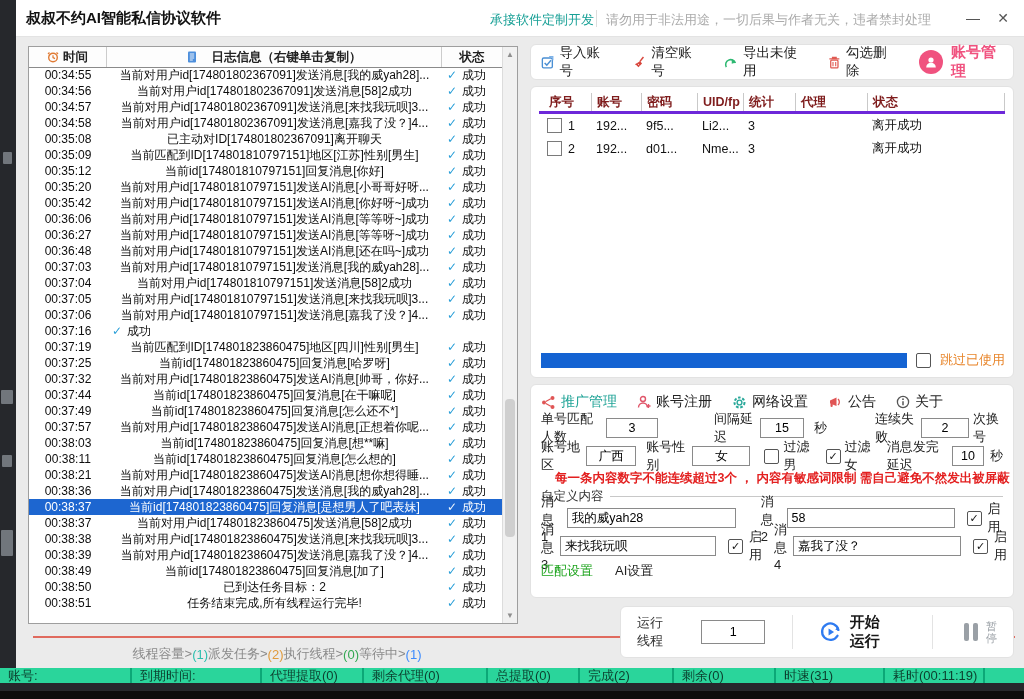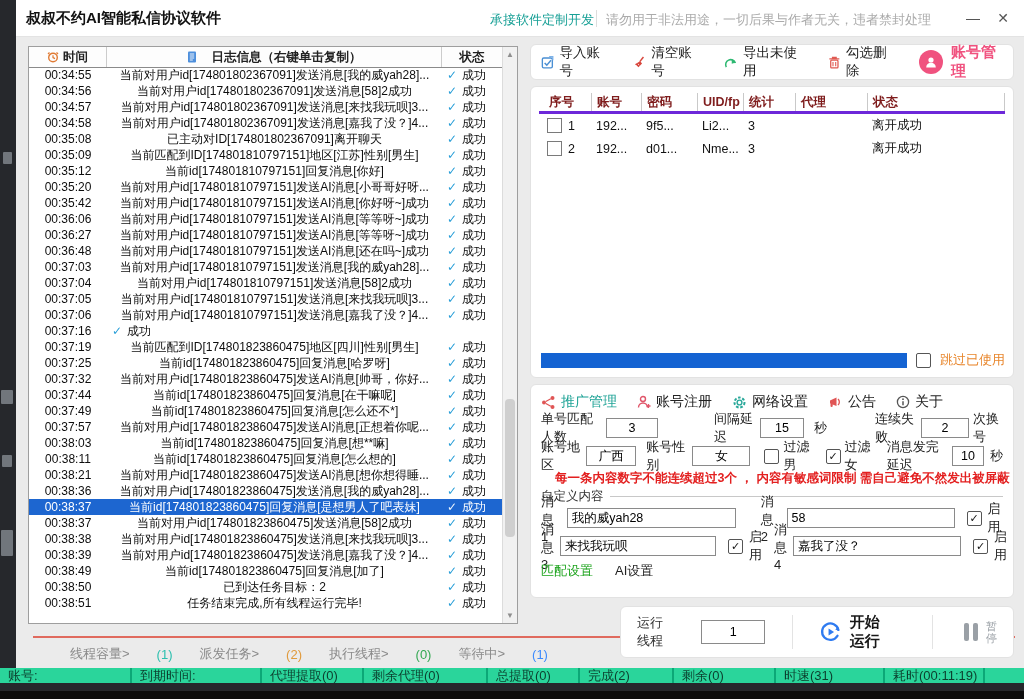--- a/index.html
+++ b/index.html
@@ -32,21 +32,21 @@
   .ls{width:40px;text-align:left;flex:none;}
   .lrow.sel{background:#1d66d0;color:#fff;}
   .lrow.sel .lc{color:#eaf4ff;}
   .scroll{position:absolute;top:0;right:0;width:15px;height:100%;background:#f1f1f1;border-left:1px solid #dcdcdc;box-sizing:border-box;}
   .sc-ar{position:absolute;left:0;width:100%;text-align:center;font-size:8px;color:#8f8f8f;}
   .sc-up{top:3px;} .sc-dn{bottom:3px;}
   .sc-thumb{position:absolute;left:2px;right:2px;top:352px;height:138px;background:#cfcfcf;border-radius:4px;}
 
   .redline{position:absolute;left:17px;top:636px;width:982px;height:2px;background:#e06a5e;}
 
-  .threadrow{position:absolute;left:14px;top:642px;width:494px;height:24px;display:flex;align-items:center;justify-content:space-between;padding:0 8px;box-sizing:border-box;font-size:13px;background:transparent;margin-left:32px;}
+  .threadrow{position:absolute;left:14px;top:642px;width:494px;height:24px;display:flex;align-items:center;justify-content:center;padding:0 8px;box-sizing:border-box;font-size:13px;background:transparent;}
   .ts-label{color:#8a8a8a;}
 
   
   .card{position:absolute;background:#fff;border:1px solid #e2e2e2;border-radius:6px;box-sizing:border-box;}
   .toolbar{left:514px;top:44px;width:484px;height:36px;display:flex;align-items:center;padding:0 10px;}
   .tool{display:flex;align-items:center;gap:5px;font-size:13.5px;color:#1c1c1c;margin-right:24px;cursor:pointer;}
   .acct-btn{margin-left:auto;display:flex;align-items:center;gap:8px;color:#f0527f;font-size:15px;font-weight:bold;cursor:pointer;}
   .acct-circle{width:24px;height:24px;border-radius:50%;background:#f0527f;display:flex;align-items:center;justify-content:center;flex:none;}
 
   .acctcard{left:514px;top:86px;width:484px;height:292px;padding:6px 8px;}

